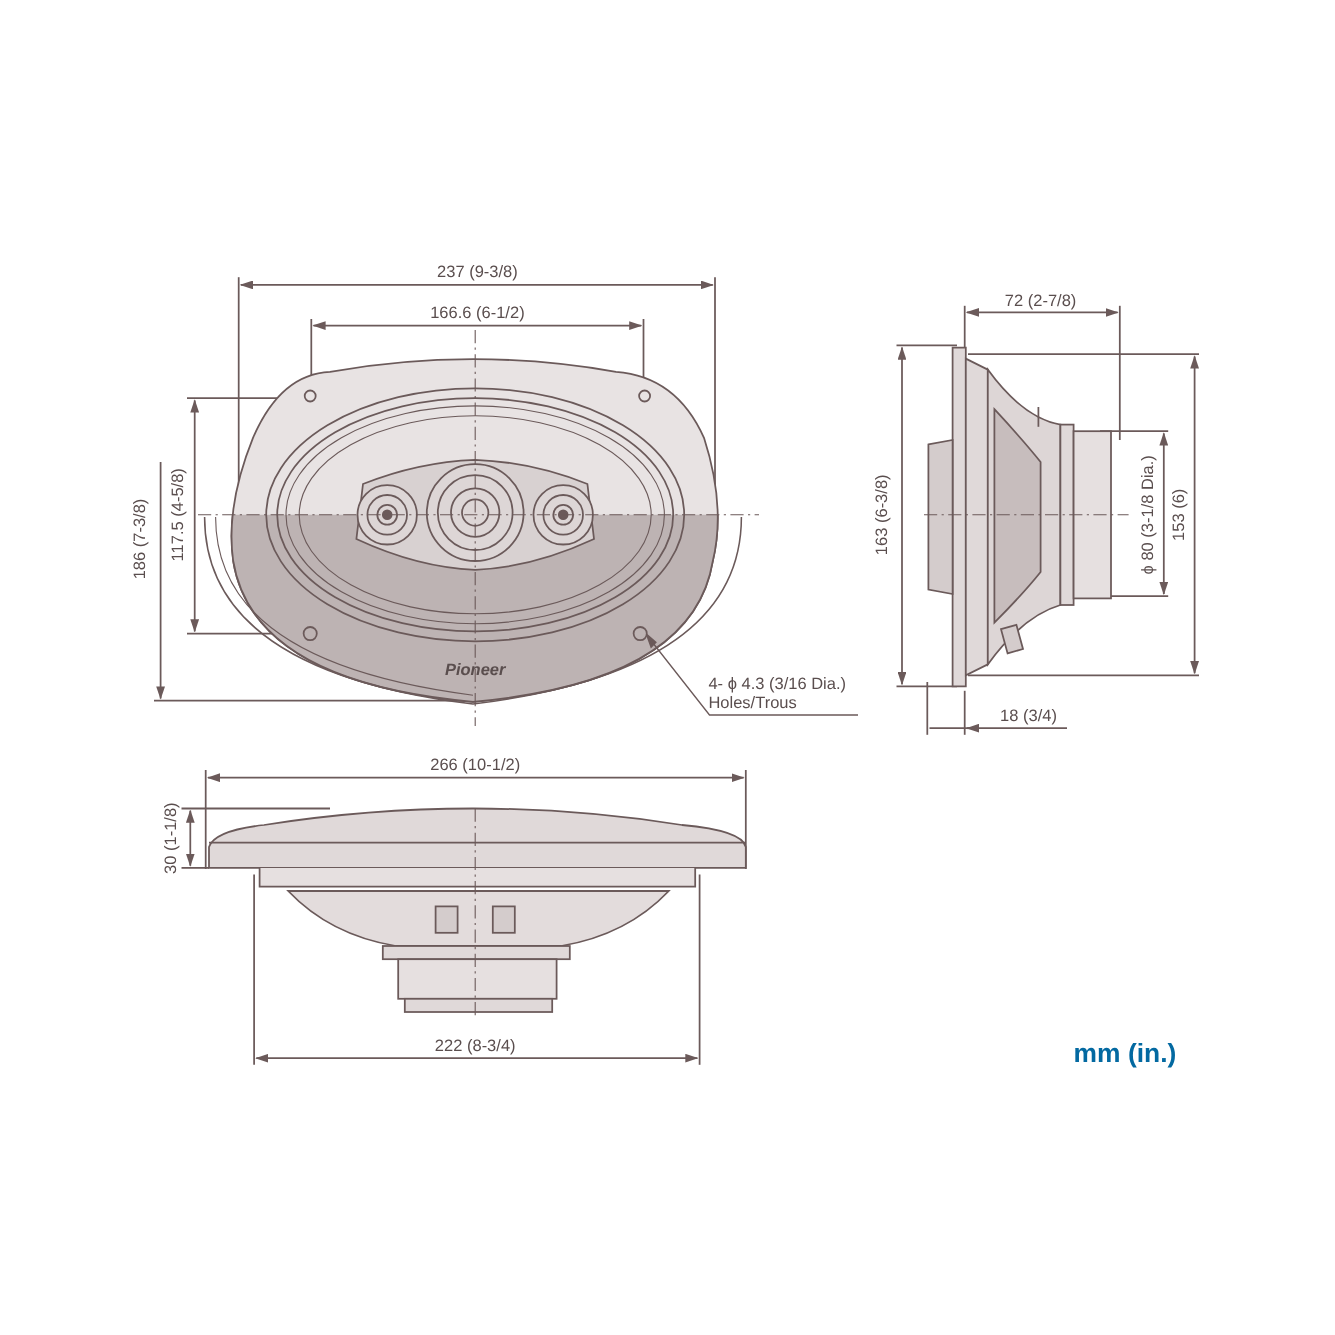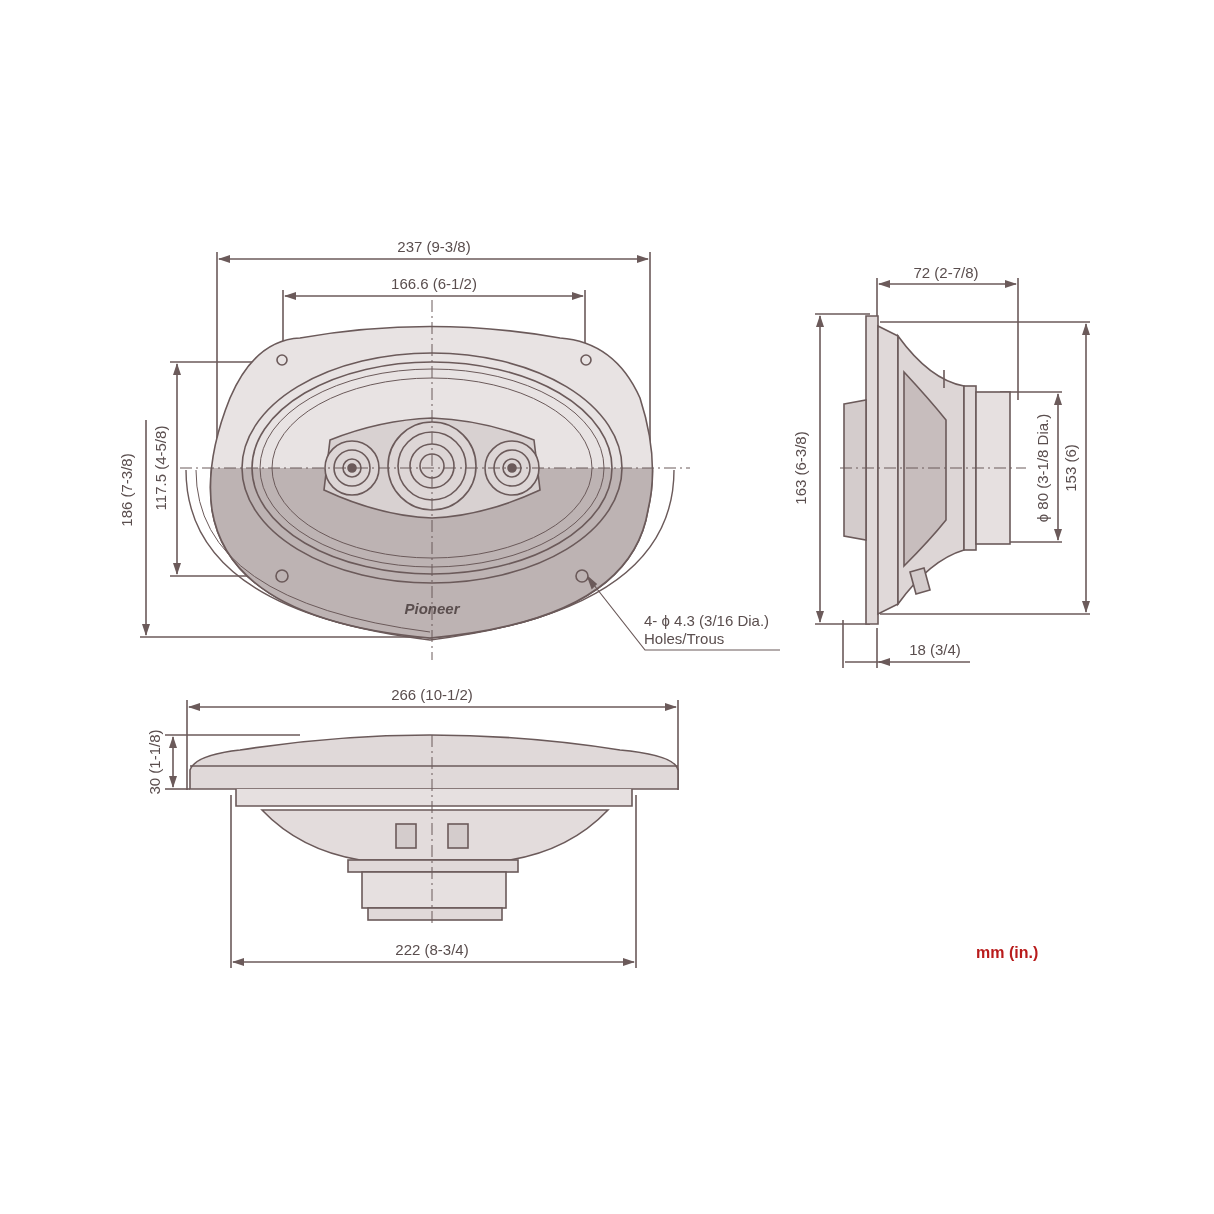--- a/index.html
+++ b/index.html
@@ -1,21 +1,21 @@
 <!DOCTYPE html>
 <html><head>
 <meta charset="utf-8">
 <style>
   html, body { margin:0; padding:0; background:#ffffff; }
   body { width:1214px; height:1214px; position:relative; overflow:hidden;
          font-family:"Liberation Sans", sans-serif; }
   #drawing { position:absolute; left:0; top:0; width:1214px; height:1214px; }
   .lbl { font-family:"Liberation Sans", sans-serif; font-size:15px; fill:#5a4e4e; }
   .units { position:absolute; left:976px; top:944px; font-family:"Liberation Sans", sans-serif;
-           font-weight:bold; font-size:16px; color:#b91c1c; }
+           font-weight:bold; font-size:24px; color:#0369a1; }
 </style>
 </head>
 <body>
 
 <svg id="drawing" viewBox="0 0 1214 1214" xmlns="http://www.w3.org/2000/svg">
   <defs>
     <marker id="arr" markerWidth="12" markerHeight="8" refX="11" refY="4" orient="auto" markerUnits="userSpaceOnUse">
       <path d="M0,0 L12,4 L0,8 Z" fill="#6b5a5a"></path>
     </marker>
     <marker id="arrs" markerWidth="12" markerHeight="8" refX="1" refY="4" orient="auto" markerUnits="userSpaceOnUse">

